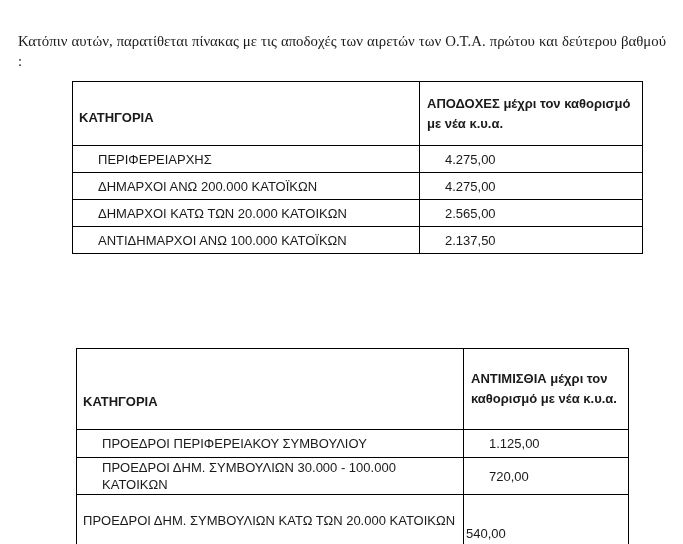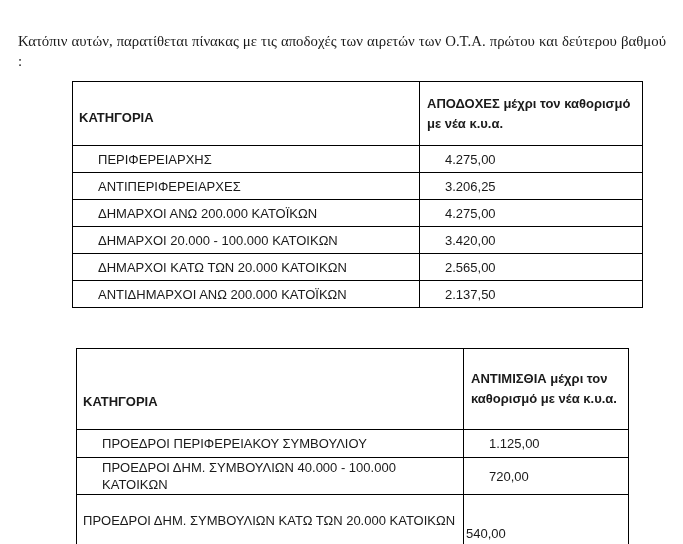--- a/index.html
+++ b/index.html
@@ -85,54 +85,46 @@
   <tbody>
       <tr class="hdr-row-1">
     <td class="col-cat hdr-cat">ΚΑΤΗΓΟΡΙΑ</td>
     <td class="col-amt hdr-amt">ΑΠΟΔΟΧΕΣ μέχρι τον καθορισμό με νέα κ.υ.α.</td>
   </tr>
   <tr class="data-row">
     <td class="cell-cat">ΠΕΡΙΦΕΡΕΙΑΡΧΗΣ</td>
     <td class="cell-amt">4.275,00</td>
   </tr>
   <tr class="data-row">
-    <td class="cell-cat">ΑΝΤΙΠΕΡΙΦΕΡΕΙΑΡΧΕΣ</td>
-    <td class="cell-amt">3.206,25</td>
-  </tr>
-  <tr class="data-row">
     <td class="cell-cat">ΔΗΜΑΡΧΟΙ ΑΝΩ 200.000 ΚΑΤΟΪΚΩΝ</td>
     <td class="cell-amt">4.275,00</td>
-  </tr>
-  <tr class="data-row">
-    <td class="cell-cat">ΔΗΜΑΡΧΟΙ 20.000 - 100.000 ΚΑΤΟΙΚΩΝ</td>
-    <td class="cell-amt">3.420,00</td>
   </tr>
   <tr class="data-row">
     <td class="cell-cat">ΔΗΜΑΡΧΟΙ ΚΑΤΩ ΤΩΝ 20.000 ΚΑΤΟΙΚΩΝ</td>
     <td class="cell-amt">2.565,00</td>
   </tr>
   <tr class="data-row">
-    <td class="cell-cat">ΑΝΤΙΔΗΜΑΡΧΟΙ ΑΝΩ 200.000 ΚΑΤΟΪΚΩΝ</td>
+    <td class="cell-cat">ΑΝΤΙΔΗΜΑΡΧΟΙ ΑΝΩ 100.000 ΚΑΤΟΪΚΩΝ</td>
     <td class="cell-amt">2.137,50</td>
   </tr>
 </tbody>
   </table>
 
 <table class="tbl-2">
   <tbody>
       <tr class="hdr-row-2">
     <td class="col-cat hdr-cat">ΚΑΤΗΓΟΡΙΑ</td>
     <td class="col-amt hdr-amt">ΑΝΤΙΜΙΣΘΙΑ μέχρι τον καθορισμό με νέα κ.υ.α.</td>
   </tr>
   <tr class="data-row">
     <td class="cell-cat">ΠΡΟΕΔΡΟΙ ΠΕΡΙΦΕΡΕΙΑΚΟΥ ΣΥΜΒΟΥΛΙΟΥ</td>
     <td class="cell-amt">1.125,00</td>
   </tr>
   <tr class="data-row">
-    <td class="cell-cat">ΠΡΟΕΔΡΟΙ ΔΗΜ. ΣΥΜΒΟΥΛΙΩΝ 40.000 - 100.000 ΚΑΤΟΙΚΩΝ</td>
+    <td class="cell-cat">ΠΡΟΕΔΡΟΙ ΔΗΜ. ΣΥΜΒΟΥΛΙΩΝ 30.000 - 100.000 ΚΑΤΟΙΚΩΝ</td>
     <td class="cell-amt">720,00</td>
   </tr>
   <tr class="data-row-tall">
     <td class="cell-cat">ΠΡΟΕΔΡΟΙ ΔΗΜ. ΣΥΜΒΟΥΛΙΩΝ  ΚΑΤΩ ΤΩΝ 20.000 ΚΑΤΟΙΚΩΝ</td>
     <td class="cell-amt">540,00</td>
   </tr>
 </tbody>
   </table>
 
 </body></html>

